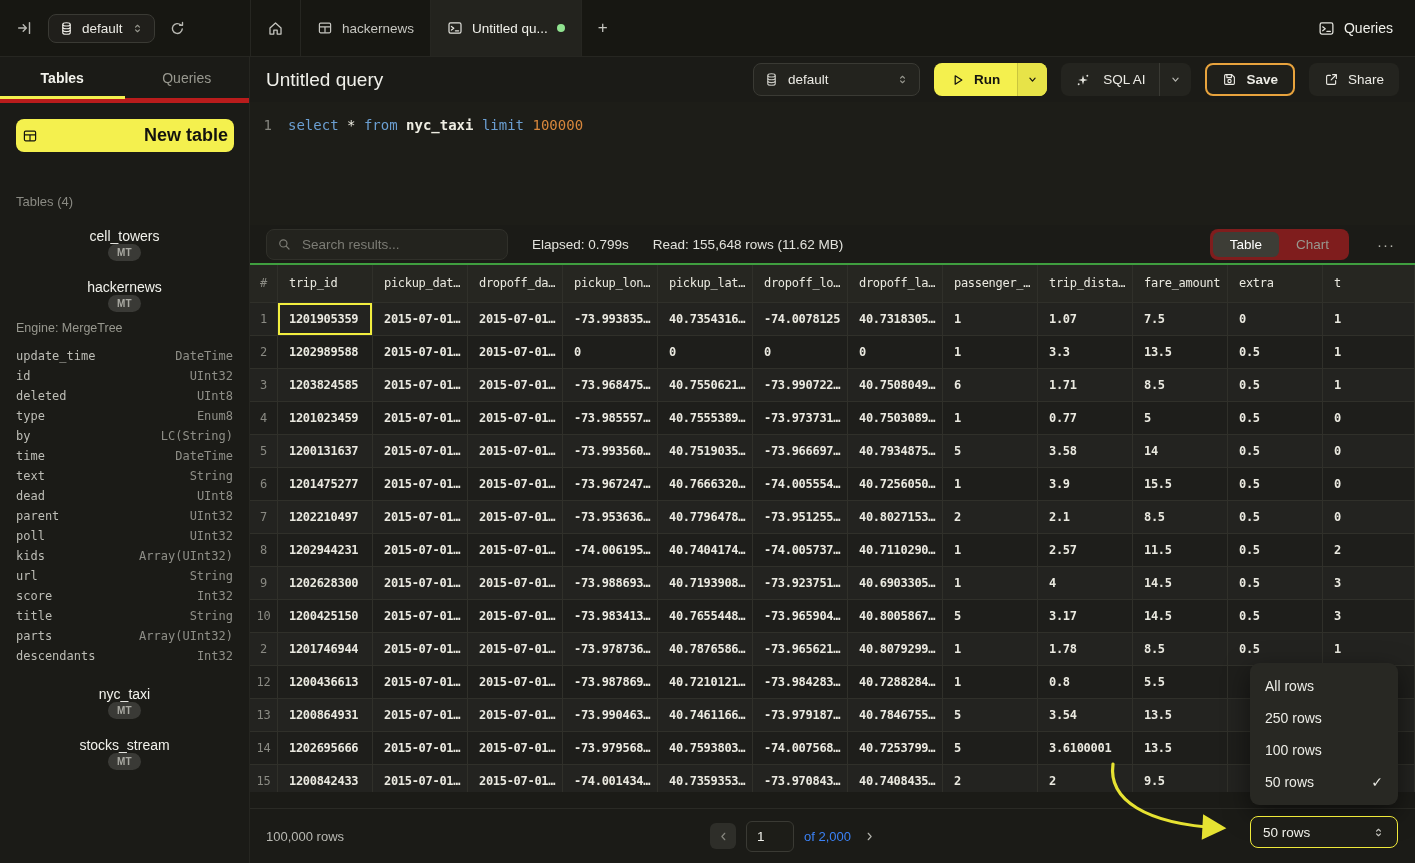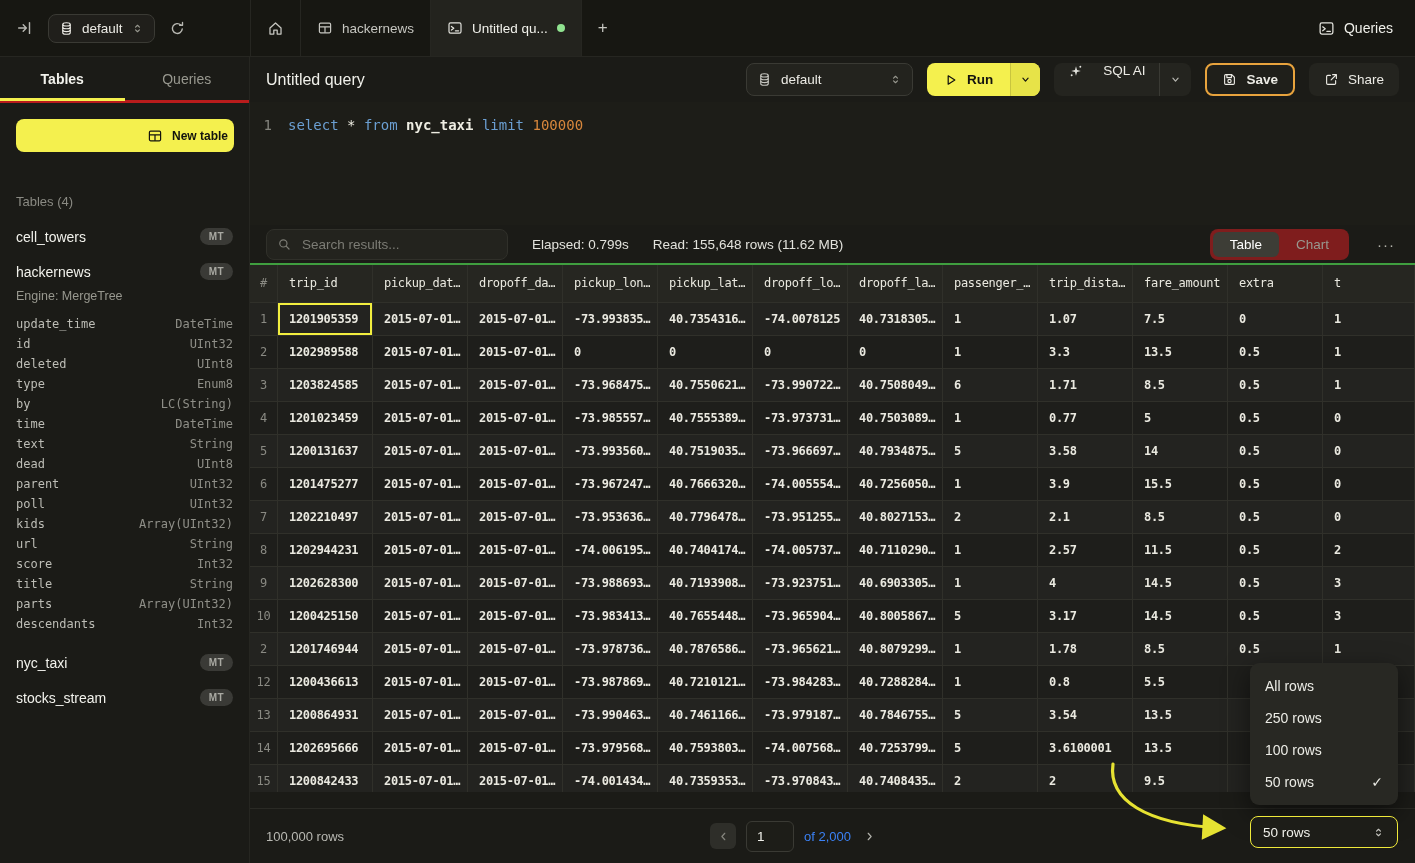--- a/index.html
+++ b/index.html
@@ -22,58 +22,58 @@
   .tab { display:flex; align-items:center; gap:9px; padding:0 16px; border-right:1px solid #262621;
     color:#c6c6c0; font-size:13.5px; cursor:pointer; }
   .tab.active { background:#23231e; color:#f2f2ec; }
   .dirty-dot { width:8px; height:8px; border-radius:50%; }
   .tab-plus { display:flex; align-items:center; padding:0 16px; color:#c6c6c0; font-size:17px; cursor:pointer; }
   .tb-right { margin-left:auto; display:flex; align-items:center; gap:9px; padding:0 22px; color:#f0f0ea; font-size:14px; }
 
   
   .sidebar { position:absolute; left:0; top:57px; width:250px; bottom:0;
     background:#1b1b17; border-right:1px solid #262621; }
-  .sb-tabs { display:flex; height:46px; border-bottom:3px solid #b91c1c; }
+  .sb-tabs { display:flex; height:46px; border-bottom:5px solid #b91c1c; }
   .sb-tab { flex:1; display:flex; align-items:center; justify-content:center; font-size:14px;
     color:#98988f; position:relative; cursor:pointer; }
   .sb-tab.active { color:#f2f2ec; font-weight:600; }
   .sb-tab.active::after { content:""; position:absolute; left:0; right:0; bottom:-1px; height:3px; background:#f4f04e; }
   .btn-new-table { margin:16px; width:218px; height:33px; background:#f4f04e; border:none; border-radius:8px;
-    color:#13130e; font-weight:600; font-size:12px; display:flex; align-items:center; justify-content:flex-end;
+    color:#13130e; font-weight:600; font-size:18px; display:flex; align-items:center; justify-content:space-between;
     gap:9px; cursor:pointer; font-family:inherit; }
   .sb-search { margin:2px 16px 0; height:31px; border:1px solid #34342e; border-radius:8px;
     display:flex; align-items:center; gap:8px; padding:0 10px; color:#7c7c75; }
   .sb-search input { background:none; border:none; outline:none; color:#c6c6c0; font-size:13.5px; width:160px; font-family:inherit; }
   .sb-search input::placeholder { color:#7c7c75; }
   .sb-section { padding:26px 16px 10px; font-size:13px; color:#8a8a83; }
   .sb-item { display:flex; align-items:center; justify-content:space-between; padding:9px 16px;
-    font-size:14px; color:#f2f2ec; font-weight:500; cursor:pointer; }
+    font-size:14px; color:#f2f2ec; font-weight:500; cursor:pointer;flex-direction:column; }
   .badge { background:#3a3a36; color:#a9a9a2; font-size:10px; font-weight:700; padding:3px 9px;
     border-radius:10px; letter-spacing:.4px; }
   .sb-engine { padding:0 16px 10px; font-size:12.5px; color:#98988f; }
   .sb-cols { padding:2px 0 10px; }
   .scol { display:flex; justify-content:space-between; padding:2px 16px; height:20px;
     font-family:"DejaVu Sans Mono", monospace; font-size:12px; cursor:pointer; }
   .scol-n { color:#bdbdb6; }
   .scol-t { color:#8f8f88; }
 
   
   .main { position:absolute; left:250px; top:57px; right:0; bottom:0; background:#1b1b17; }
   .qtb { height:45px; display:flex; align-items:center; padding:0 16px; gap:14px; }
-  .qtb-title { font-size:16px; color:#f0f0ea; margin-right:auto; }
+  .qtb-title { font-size:19px; color:#f0f0ea; margin-right:auto; }
   .btn { height:33px; border-radius:8px; display:flex; align-items:center; font-size:13.5px;
     cursor:pointer; border:none; font-family:inherit; color:#ecebe5; }
   .db-chip2 { width:167px; background:#23231e; border:1px solid #3a3a34; justify-content:space-between; padding:0 10px; }
   .db-chip2 .lft { display:flex; align-items:center; gap:9px; }
   .run-btn { background:#f4f04e; color:#14140f; font-weight:600; padding:0; overflow:hidden; }
   .run-main { display:flex; align-items:center; gap:9px; padding:0 17px; height:100%; }
   .run-caret { height:100%; display:flex; align-items:center; padding:0 8px;
     background:#e7e348; border-left:1px solid #c9c53e; color:#14140f; }
   .ai-btn { background:#24241f; padding:0; overflow:hidden; }
-  .ai-main { display:flex; gap:19px; padding:0 14px; height:100%; }
+  .ai-main { display:flex; align-items:center; gap:12px; padding:0 14px; height:100%; }
   .ai-caret { height:100%; display:flex; align-items:center; padding:0 9px; border-left:1px solid #3a3a34; color:#b8b8b2; }
   .save-btn { background:#1f1f1a; border:2px solid #e8a33d; padding:0 15px; gap:9px; font-weight:600; }
   .share-btn { background:#24241f; padding:0 15px; gap:9px; }
 
   .editor { height:123px; background:#1d1d18; padding:13px 0 0; font-family:"DejaVu Sans Mono", monospace; font-size:14px; }
   .ed-line { display:flex; line-height:21px; }
   .gutter { width:38px; flex:0 0 38px; text-align:right; padding-right:16px; color:#84847d; }
   .code { white-space:pre; }
   .tok-kw { color:#6b9fd2; }
   .tok-num { color:#d8873c; }

